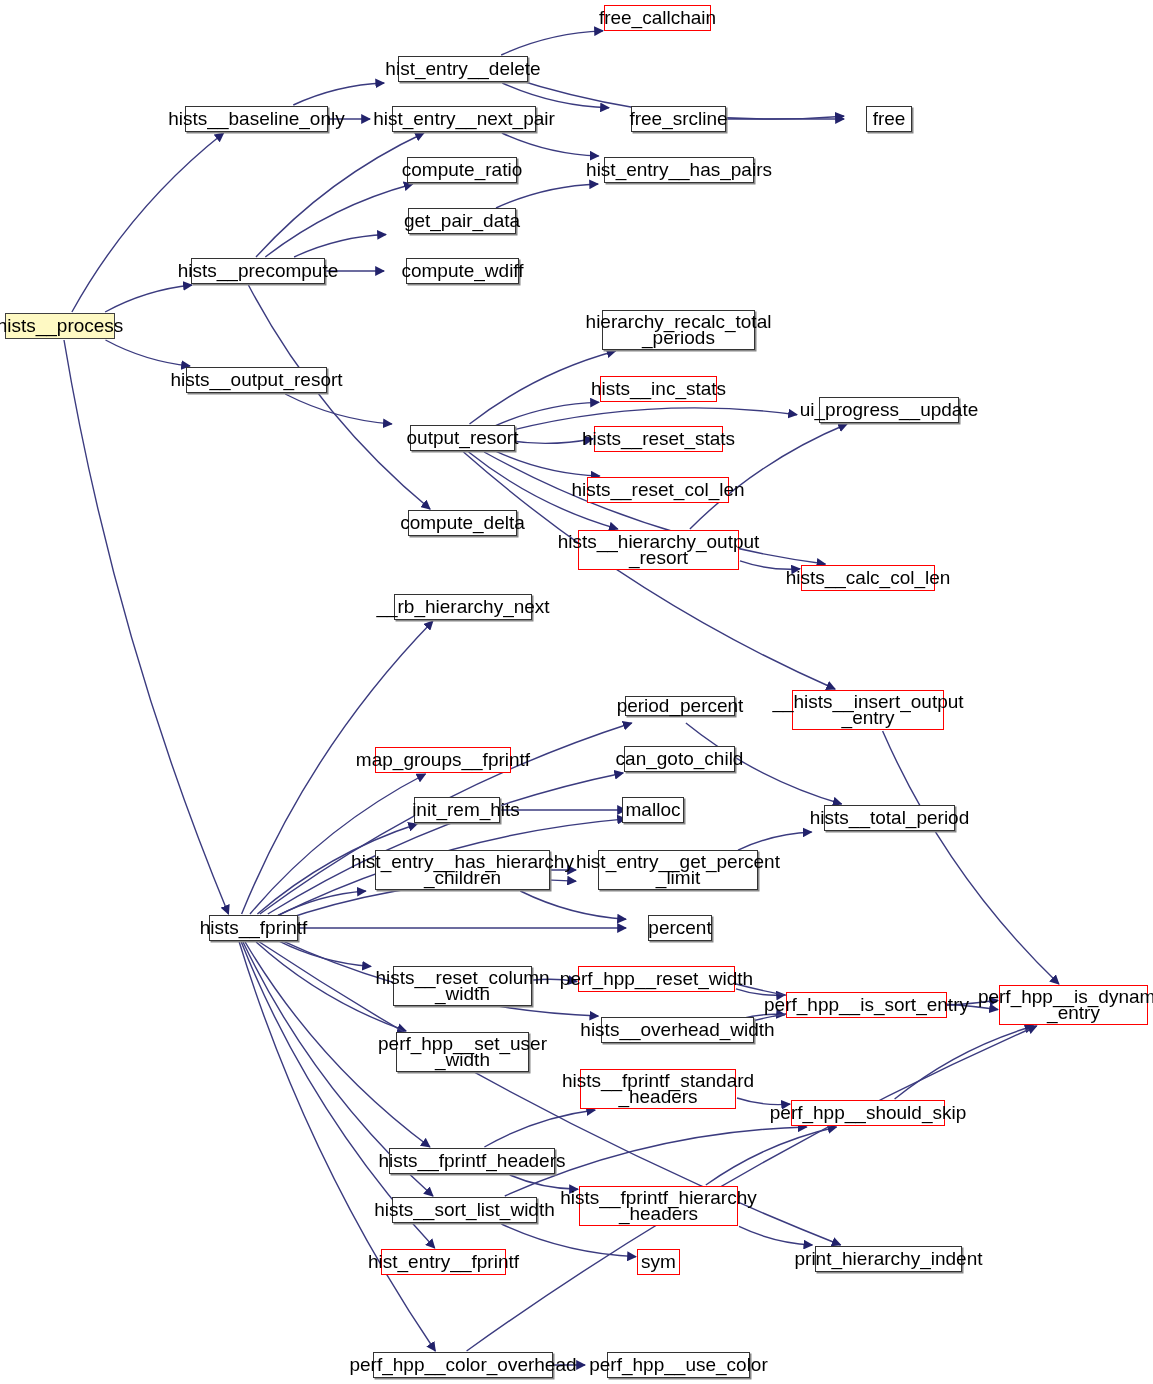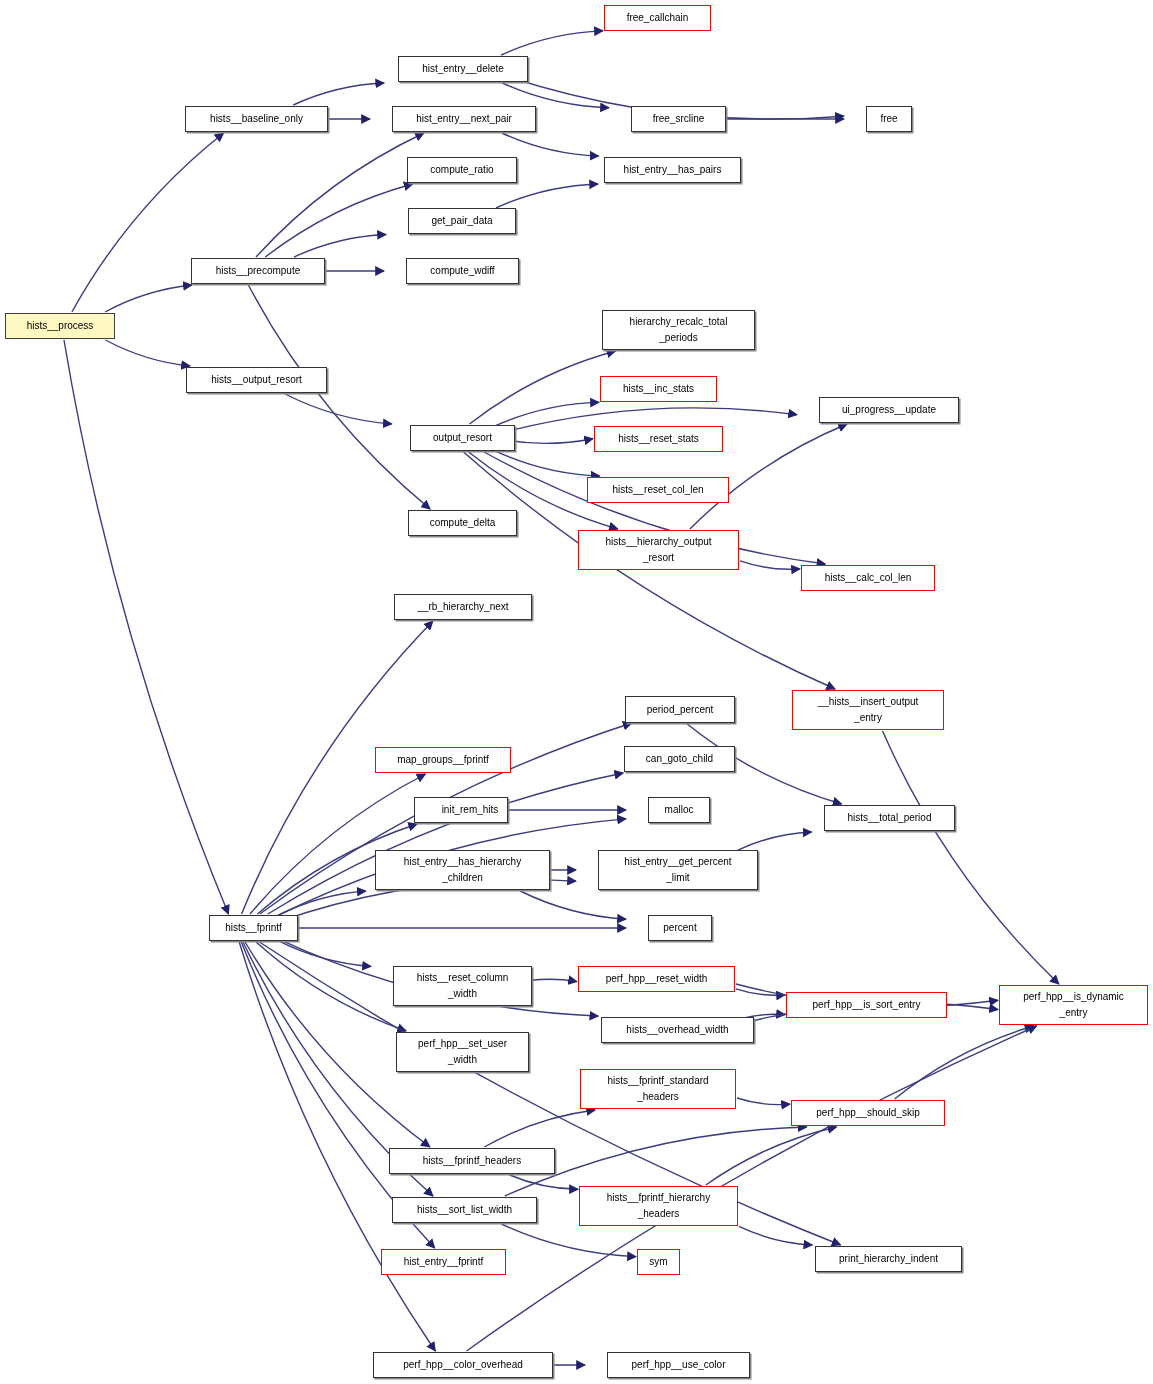--- a/index.html
+++ b/index.html
@@ -3,21 +3,21 @@
 <meta charset="utf-8">
 <style>
   html,body{margin:0;padding:0;background:#ffffff;}
   body{font-family:"Liberation Sans", sans-serif;}
   #canvas{position:relative;width:1153px;height:1384px;background:#fff;overflow:hidden;}
   svg.graph{position:absolute;left:0;top:0;width:1153px;height:1384px;}
   .edge{fill:none;stroke:#3b3b7f;stroke-width:1.4;}
   .arrow{fill:#22226b;stroke:none;}
   .nodebox{position:absolute;box-sizing:border-box;display:flex;align-items:center;
            justify-content:center;text-align:center;background:#ffffff;
-           border:1px solid #333333;color:#000;font-size:10px;line-height:16px;
+           border:1px solid #333333;color:#000;font-size:19px;line-height:16px;
            white-space:pre-line;letter-spacing:0px;}
   .nodebox.red{border:1.6px solid #ff0000;}
   .nodebox.cur{background:#fef9c3;border:1px solid #404040;}
   .nodebox.shadow{box-shadow:1.5px 1.5px 0 #888;margin-left:21px;}
 </style>
 </head>
 <body>
 
 <div id="canvas">
 
@@ -98,45 +98,45 @@
   </svg>
 
   <div id="node-layer">
       <div class="nodebox cur" style="left: 5px; top: 313px; width: 110px; height: 26px;">hists__process</div>
       <div class="nodebox shadow" style="left: 164px; top: 106px; width: 143px; height: 26px;">hists__baseline_only</div>
       <div class="nodebox shadow" style="left: 377px; top: 56px; width: 130px; height: 26px;">hist_entry__delete</div>
       <div class="nodebox shadow" style="left: 371px; top: 106px; width: 144px; height: 26px;">hist_entry__next_pair</div>
       <div class="nodebox red" style="left: 604px; top: 5px; width: 107px; height: 26px;">free_callchain</div>
       <div class="nodebox shadow" style="left: 610px; top: 106px; width: 95px; height: 26px;">free_srcline</div>
       <div class="nodebox shadow" style="left: 845px; top: 106px; width: 46px; height: 26px;">free</div>
-      <div class="nodebox shadow" style="left: 583px; top: 157px; width: 137px; height: 26px;">hist_entry__has_pairs</div>
+      <div class="nodebox shadow" style="left: 583px; top: 157px; width: 150px; height: 26px;">hist_entry__has_pairs</div>
       <div class="nodebox shadow" style="left: 386px; top: 157px; width: 110px; height: 26px;">compute_ratio</div>
       <div class="nodebox shadow" style="left: 387px; top: 208px; width: 108px; height: 26px;">get_pair_data</div>
       <div class="nodebox shadow" style="left: 170px; top: 258px; width: 134px; height: 26px;">hists__precompute</div>
       <div class="nodebox shadow" style="left: 385px; top: 258px; width: 113px; height: 26px;">compute_wdiff</div>
       <div class="nodebox shadow" style="left: 165px; top: 367px; width: 141px; height: 26px;">hists__output_resort</div>
       <div class="nodebox shadow" style="left: 389px; top: 425px; width: 105px; height: 26px; text-align: right;">output_resort</div>
       <div class="nodebox shadow" style="left: 387px; top: 510px; width: 109px; height: 26px;">compute_delta</div>
       <div class="nodebox shadow" style="left: 581px; top: 310px; width: 153px; height: 40px;">hierarchy_recalc_total
 _periods</div>
       <div class="nodebox red" style="left: 600px; top: 376px; width: 117px; height: 26px;">hists__inc_stats</div>
       <div class="nodebox red" style="left: 594px; top: 426px; width: 129px; height: 26px;">hists__reset_stats</div>
       <div class="nodebox red" style="left: 587px; top: 477px; width: 142px; height: 26px;">hists__reset_col_len</div>
       <div class="nodebox red" style="left: 578px; top: 530px; width: 161px; height: 40px;">hists__hierarchy_output
 _resort</div>
       <div class="nodebox shadow" style="left: 798px; top: 397px; width: 140px; height: 26px;">ui_progress__update</div>
       <div class="nodebox red" style="left: 801px; top: 565px; width: 134px; height: 26px;">hists__calc_col_len</div>
       <div class="nodebox shadow" style="left: 373px; top: 594px; width: 138px; height: 26px;">__rb_hierarchy_next</div>
-      <div class="nodebox shadow" style="left: 604px; top: 696px; width: 110px; height: 27px;">period_percent</div>
+      <div class="nodebox shadow" style="left: 604px; top: 696px; width: 110px; height: 20px;">period_percent</div>
       <div class="nodebox shadow" style="left: 603px; top: 746px; width: 111px; height: 26px;">can_goto_child</div>
       <div class="nodebox red" style="left: 792px; top: 690px; width: 152px; height: 40px;">__hists__insert_output
 _entry</div>
       <div class="nodebox red" style="left: 375px; top: 747px; width: 136px; height: 26px;">map_groups__fprintf</div>
-      <div class="nodebox shadow" style="left: 393px; top: 797px; width: 94px; height: 26px; padding-left: 18px;">init_rem_hits</div>
-      <div class="nodebox shadow" style="left: 627px; top: 797px; width: 62px; height: 26px;">malloc</div>
+      <div class="nodebox shadow" style="left: 393px; top: 797px; width: 86px; height: 26px; padding-left: 18px;">init_rem_hits</div>
+      <div class="nodebox shadow" style="left: 601px; top: 797px; width: 62px; height: 26px;">malloc</div>
       <div class="nodebox shadow" style="left: 354px; top: 850px; width: 175px; height: 40px;">hist_entry__has_hierarchy
 _children</div>
       <div class="nodebox shadow" style="left: 577px; top: 850px; width: 160px; height: 40px;">hist_entry__get_percent
 _limit</div>
       <div class="nodebox shadow" style="left: 803px; top: 805px; width: 131px; height: 26px;">hists__total_period</div>
       <div class="nodebox shadow" style="left: 627px; top: 915px; width: 64px; height: 26px;">percent</div>
       <div class="nodebox shadow" style="left: 188px; top: 915px; width: 89px; height: 26px;">hists__fprintf</div>
       <div class="nodebox shadow" style="left: 372px; top: 966px; width: 139px; height: 40px;">hists__reset_column
 _width</div>
       <div class="nodebox red" style="left: 578px; top: 966px; width: 157px; height: 26px;">perf_hpp__reset_width</div>

